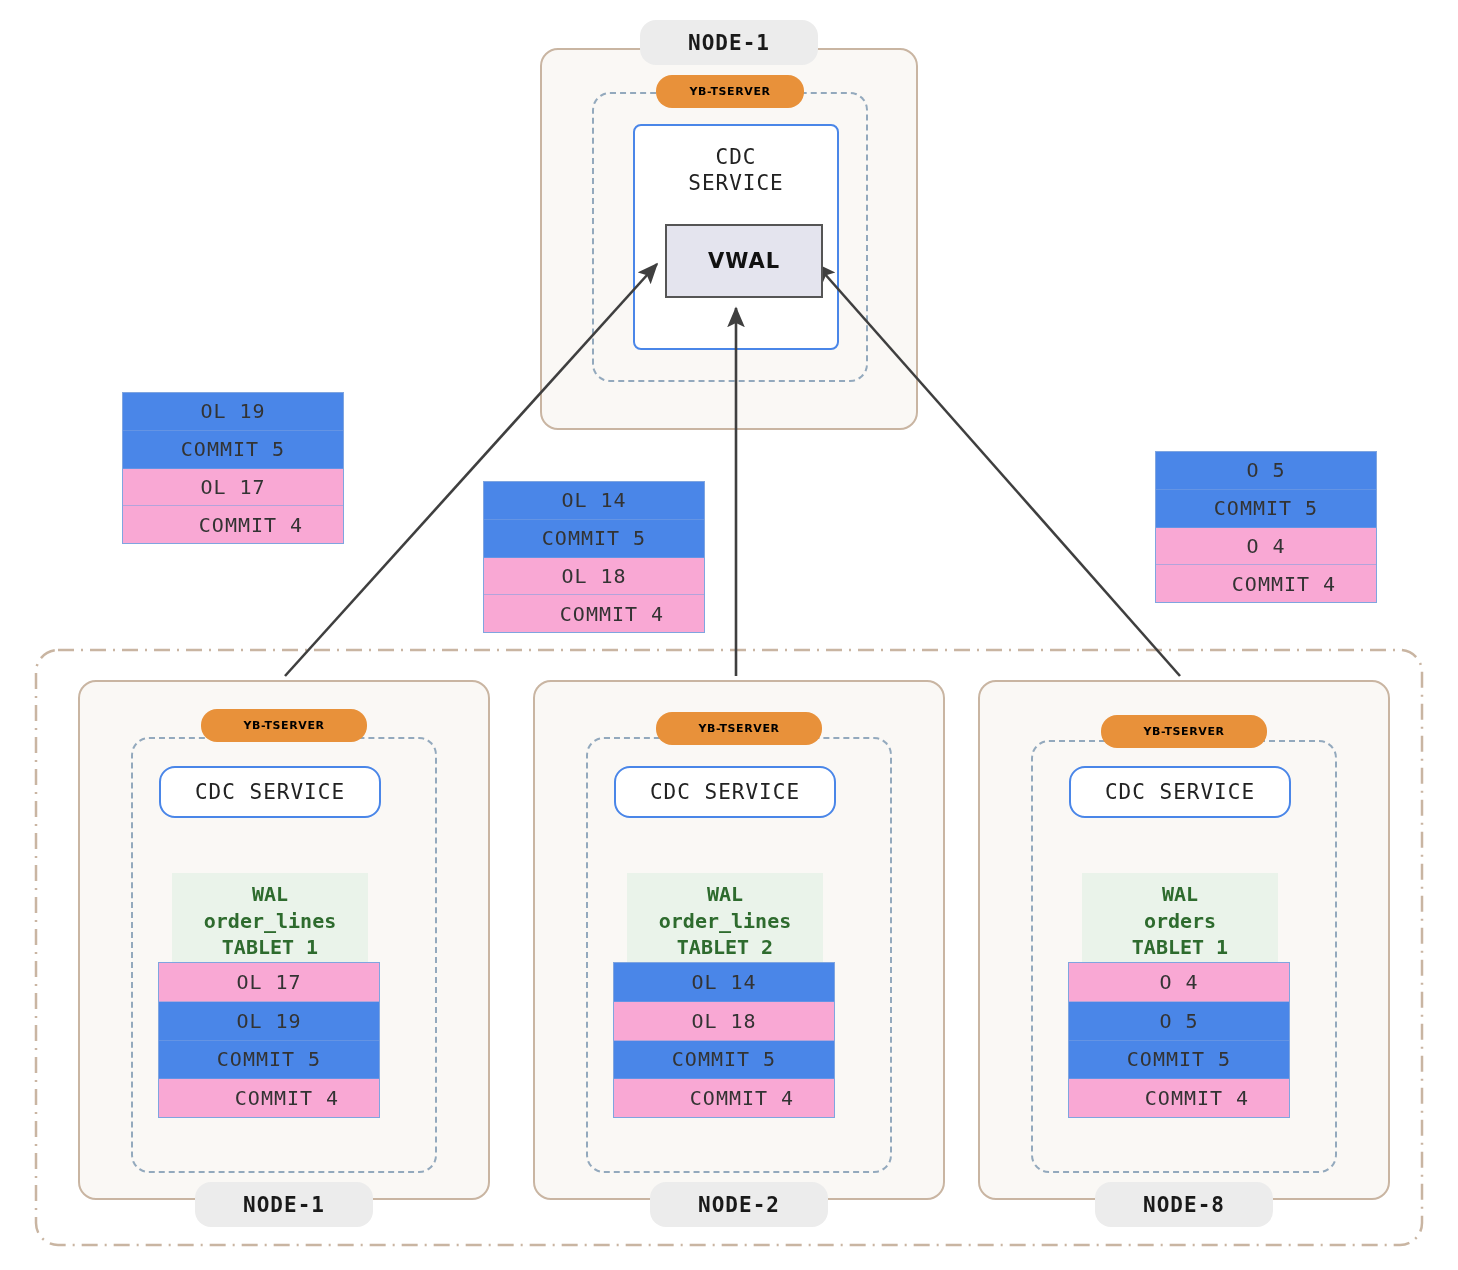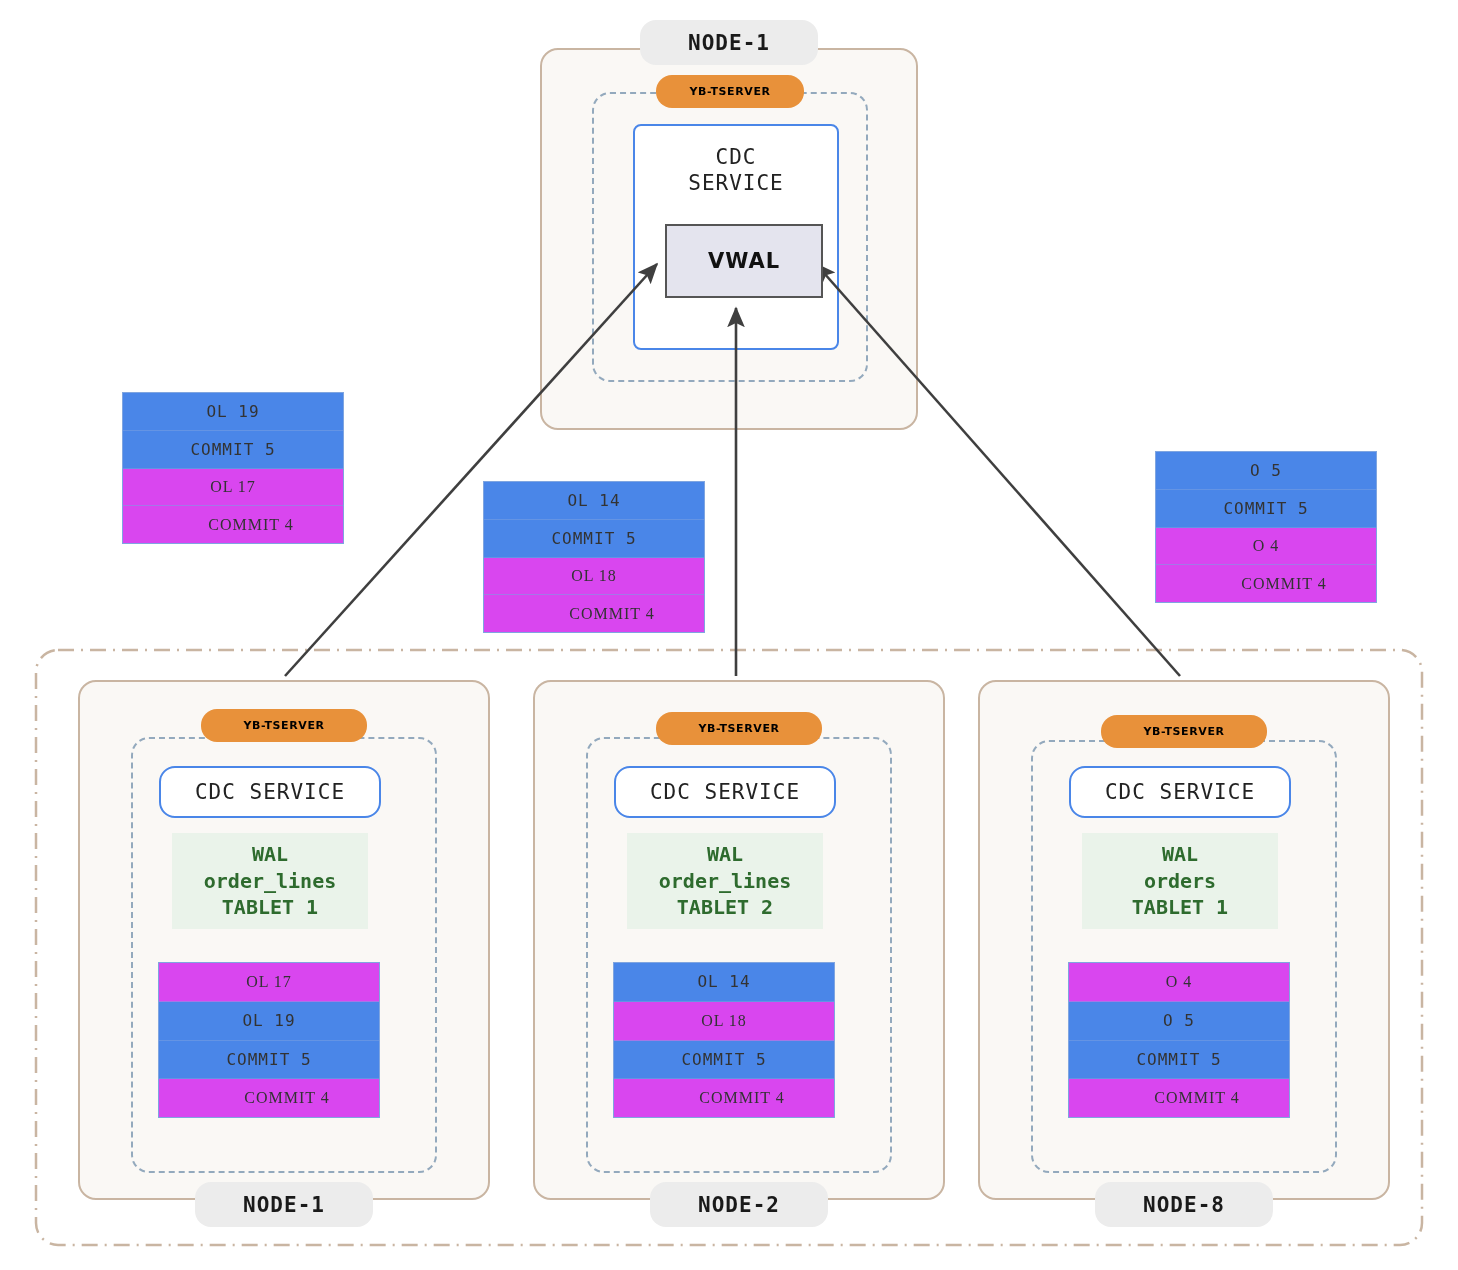--- a/index.html
+++ b/index.html
@@ -103,46 +103,47 @@
     display: flex;
     flex-direction: column;
     align-items: center;
     justify-content: center;
     color: #2e6b2e;
     font-family: "DejaVu Sans Mono", "Liberation Mono", monospace;
     font-weight: bold;
     font-size: 20px;
     line-height: 1.34;
     text-align: center;
+    margin-top: 40px;
   }
   .wal-box span { display: block; }
 
   
   .stack {
     position: absolute;
     border: 1.5px solid #7fa5e0;
     box-sizing: border-box;
     display: flex;
     flex-direction: column;
   }
   .stack .rec {
     flex: 1 1 0;
     display: flex;
     align-items: center;
     justify-content: center;
     font-family: "DejaVu Sans Mono", "Liberation Mono", monospace;
-    font-size: 16px;
+    font-size: 20px;
     letter-spacing: 1px;
     color: #333333;
     box-sizing: border-box;
     border-bottom: 1px solid rgba(122,160,224,0.55);
   }
   .stack .rec:last-child { border-bottom: none; padding-left: 36px; }
   .rec.blue  { background: #4a86e8; }
-  .rec.green { background: #d946ef; font-family: Liberation Serif, serif; }
+  .rec.green { background: #f9a8d4; }
 
   svg.links {
     position: absolute;
     left: 0; top: 0;
     width: 1458px;
     height: 1270px;
     pointer-events: none;
     z-index: 2;
   }
 </style>

